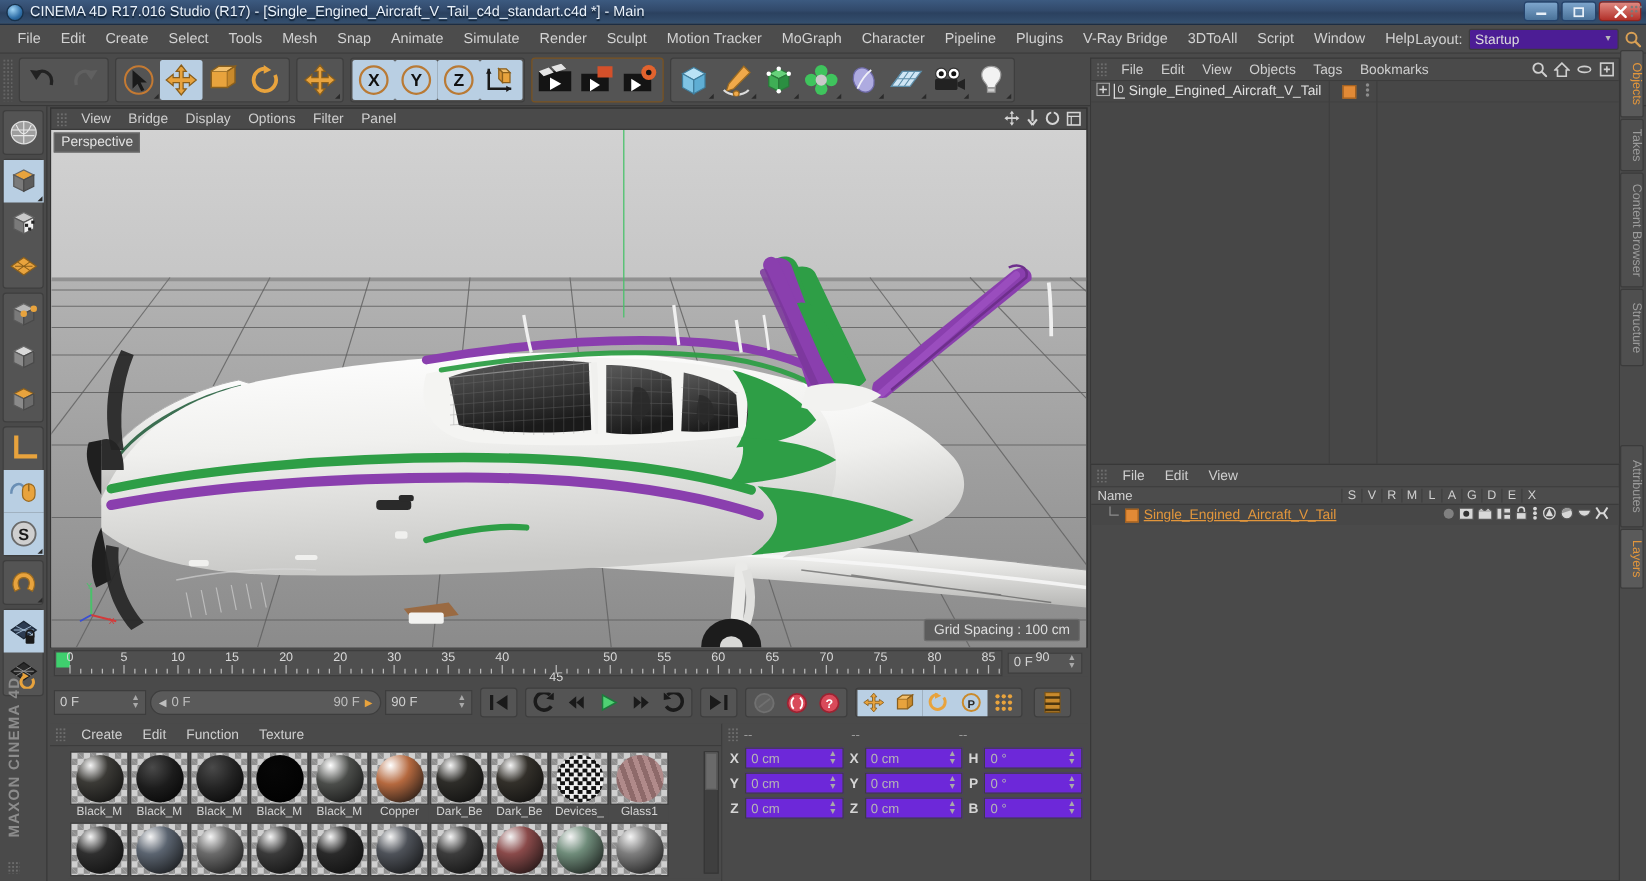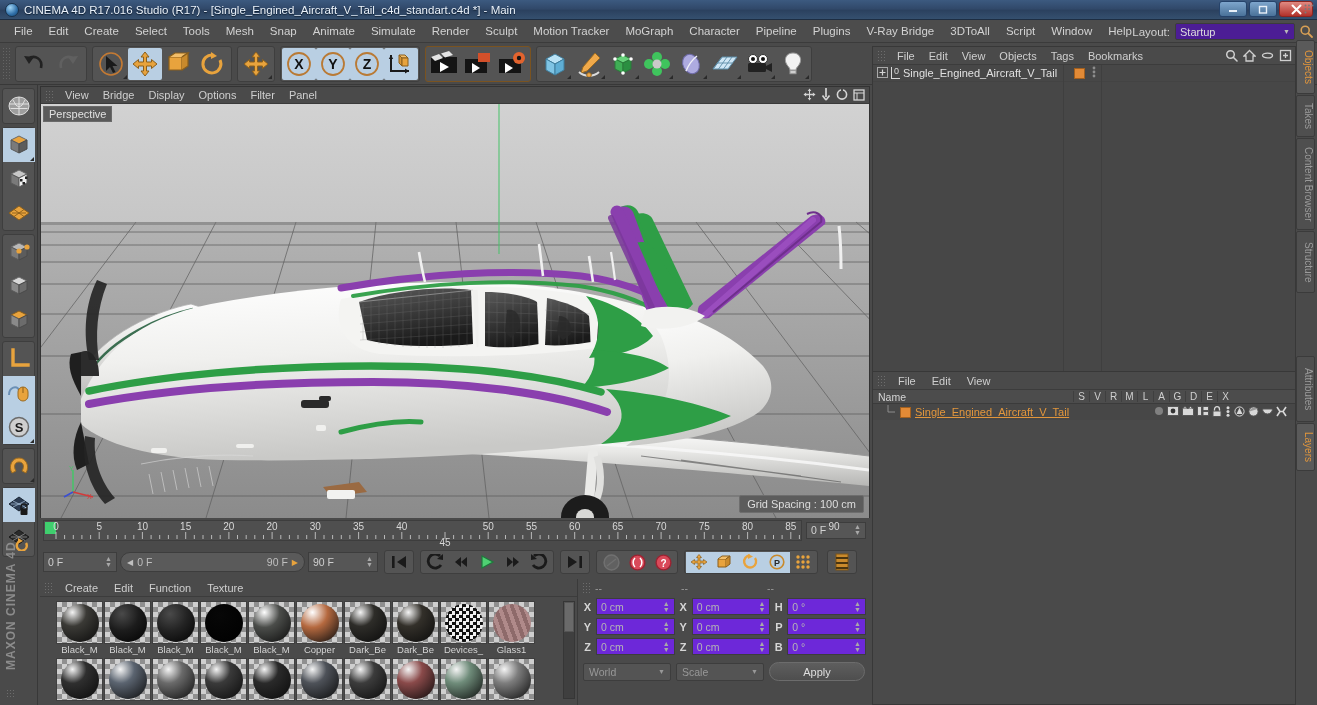--- a/index.html
+++ b/index.html
@@ -1187,31 +1187,20 @@
           <span>0 cm</span>
           <span class="spin">▲<br>▼</span>
         </div>
         <span class="co-ax">B</span>
         <div class="co-in">
           <span>0 °</span>
           <span class="spin">▲<br>▼</span>
         </div>
       </div>
     </div>
-    <div class="co-bot">
-      <div class="co-sel">
-        <span>World</span>
-        <span class="cv" style="font-size:7px">▼</span>
-      </div>
-      <div class="co-sel">
-        <span>Scale</span>
-        <span class="cv" style="font-size:7px">▼</span>
-      </div>
-      <div class="co-apply">Apply</div>
-    </div>
   </div>
 
   <div class="objmgr">
     <div class="om-head">
       <div class="gr"></div>
       <div class="mi">File</div>
       <div class="mi">Edit</div>
       <div class="mi">View</div>
       <div class="mi">Objects</div>
       <div class="mi">Tags</div>

